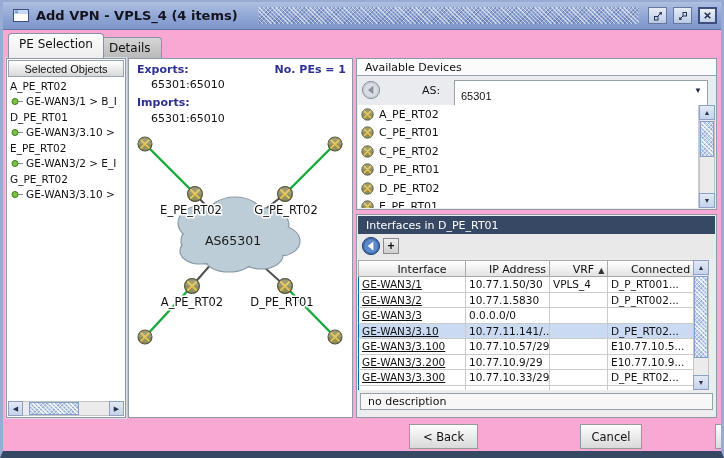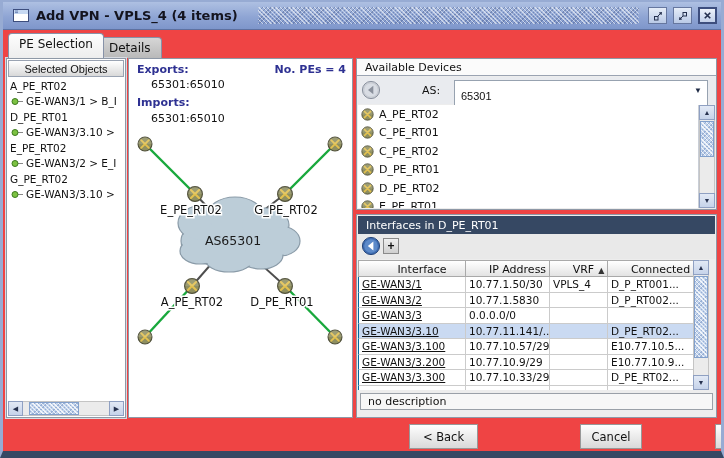--- a/index.html
+++ b/index.html
@@ -1,18 +1,18 @@
 <!DOCTYPE html>
 <html style="--accent-navy: #2E3192; --link-green: #18A83C; --header-navy: #364863; --selection-blue: #CADAF2; --titlebar-blue: #8FA5D4;"><head>
 <meta charset="utf-8">
 <style>
   html,body{margin:0;padding:0;background:#555;font-family:"DejaVu Sans","Liberation Sans",sans-serif;}
   *{box-sizing:border-box;}
   #window{
-    position:relative;width:724px;height:458px;background:#ef4444;
+    position:relative;width:724px;height:458px;background:#f9a8d4;
     border-top:2px solid #97ABD3;border-left:3px solid #97ABD3;border-right:3px solid #97ABD3;
     border-bottom:7px solid var(--header-navy,#2F4066);overflow:hidden;
   }
   
   .titlebar{position:absolute;left:0;top:0;width:718px;height:28px;
     background:linear-gradient(to bottom,#AEC0E2,#8FA5D4 55%,#7E96CB);
     border-bottom:1px solid #5E71A0;}
   .titlebar .bumps{position:absolute;left:255px;right:82px;top:5px;bottom:5px;
     background-image:repeating-linear-gradient(45deg,rgba(255,255,255,.55) 0 1px,transparent 1px 3px),
                      repeating-linear-gradient(135deg,rgba(70,90,140,.45) 0 1px,transparent 1px 3px);}
@@ -280,21 +280,21 @@
 
       <text class="node-label" x="62" y="155" text-anchor="middle">E_PE_RT02</text>
       <text class="node-label" x="157" y="155" text-anchor="middle">G_PE_RT02</text>
       <text class="node-label" x="63" y="247" text-anchor="middle">A_PE_RT02</text>
       <text class="node-label" x="153" y="247" text-anchor="middle">D_PE_RT01</text>
     </svg>
     <span class="navy lbl-exports">Exports:</span>
     <span class="rt-val val-exports">65301:65010</span>
     <span class="navy lbl-imports">Imports:</span>
     <span class="rt-val val-imports">65301:65010</span>
-    <span class="navy pe-count">No. PEs = 4</span>
+    <span class="navy pe-count">No. PEs = 1</span>
   </div>
 
   <div class="panel" id="avail">
     <div class="hdr">Available Devices</div>
     <div class="controls">
       <button class="circle-btn">
         <svg width="20" height="20" viewBox="0 0 20 20">
           <circle cx="10" cy="10" r="8.6" fill="#C9CDD4" stroke="#8C93A0"></circle>
           <circle cx="10" cy="10" r="6.6" fill="#D9DDE4"></circle>
           <path d="M12.3 5.8 L7 10 L12.3 14.2 Z" fill="#8A909C"></path>

